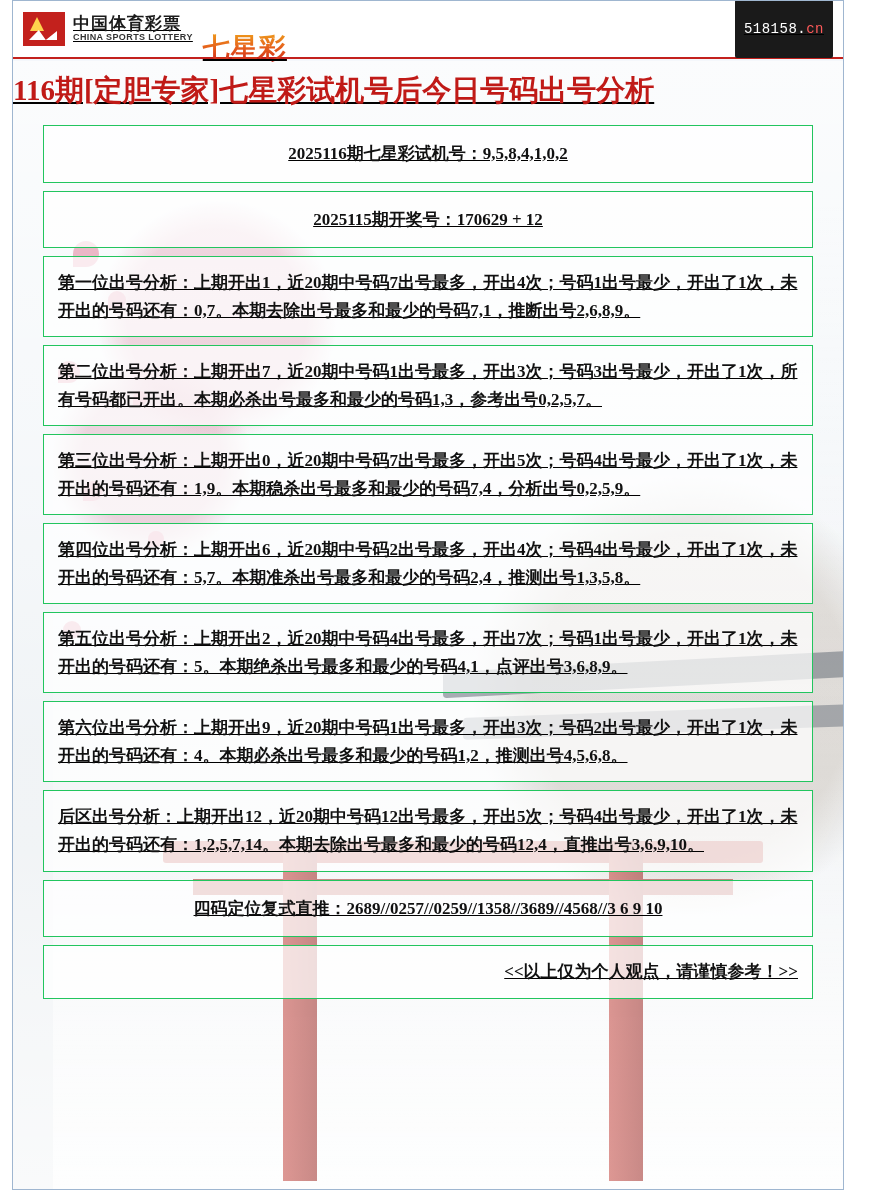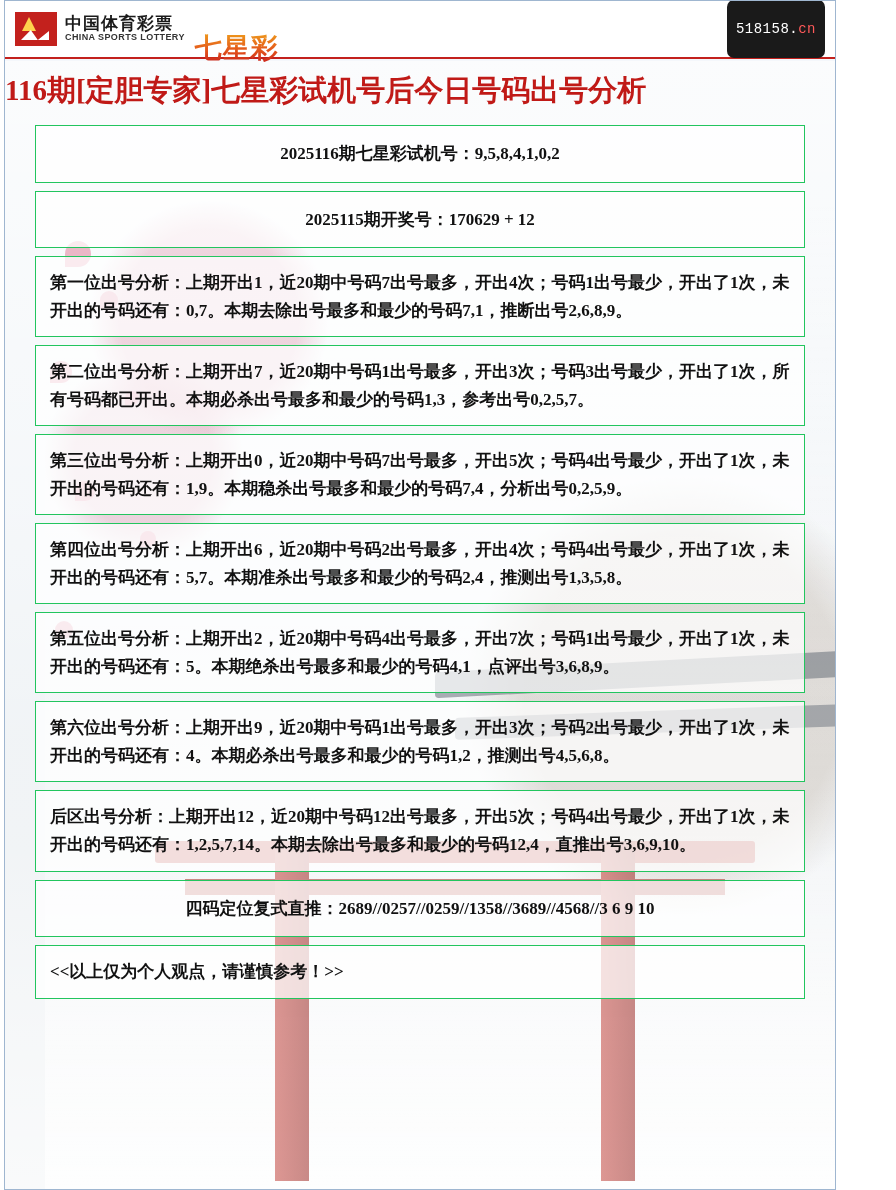--- a/index.html
+++ b/index.html
@@ -10,26 +10,27 @@
   body {
     width: 896px;
     height: 1190px;
     font-family: "Liberation Serif", "DejaVu Serif", serif;
     background: #ffffff;
     position: relative;
     overflow: hidden;
   }
   .page {
     position: absolute;
-    left: 4px; top: 0;
+    left: 12px; top: 0;
     width: 832px;
     height: 1190px;
     border: 1px solid #9fb6d0;
     background: #f4f7fb;
     overflow: hidden;
+    text-decoration: underline;
   }
   
   .bg-art {
     position: absolute;
     left: 0; top: 60px;
     width: 896px;
     height: 1130px;
     pointer-events: none;
     z-index: 0;
     opacity: 1;
@@ -146,21 +147,21 @@
     letter-spacing: 1px;
     margin-top: 37px;
   }
   .spacer { flex: 1 1 auto; }
   .site-stamp {
     background: #1a1a1a;
     color: #ffffff;
     font-family: "Liberation Mono", monospace;
     font-size: 14px;
     padding: 21px 9px;
-    border-radius: 7px;
+    border-radius: 2px;
     letter-spacing: 0.5px;
   }
   .site-stamp .cn-tld { color: #ff5a5a; }
 
   h1.title {
     position: relative;
     z-index: 3;
     margin: 0;
     padding: 12px 0 14px;
     font-size: 29px;
@@ -187,21 +188,21 @@
   .row.center {
     text-align: center;
     font-weight: bold;
     padding: 14px;
   }
   .row.analysis {
     text-align: left;
     font-weight: bold;
   }
   .row.note {
-    text-align: left;
+    text-align: right;
     font-weight: bold;
     color: #111;
   }
 </style>
 </head>
 <body>
 
 <div class="page">
 
   <div class="bg-art">

